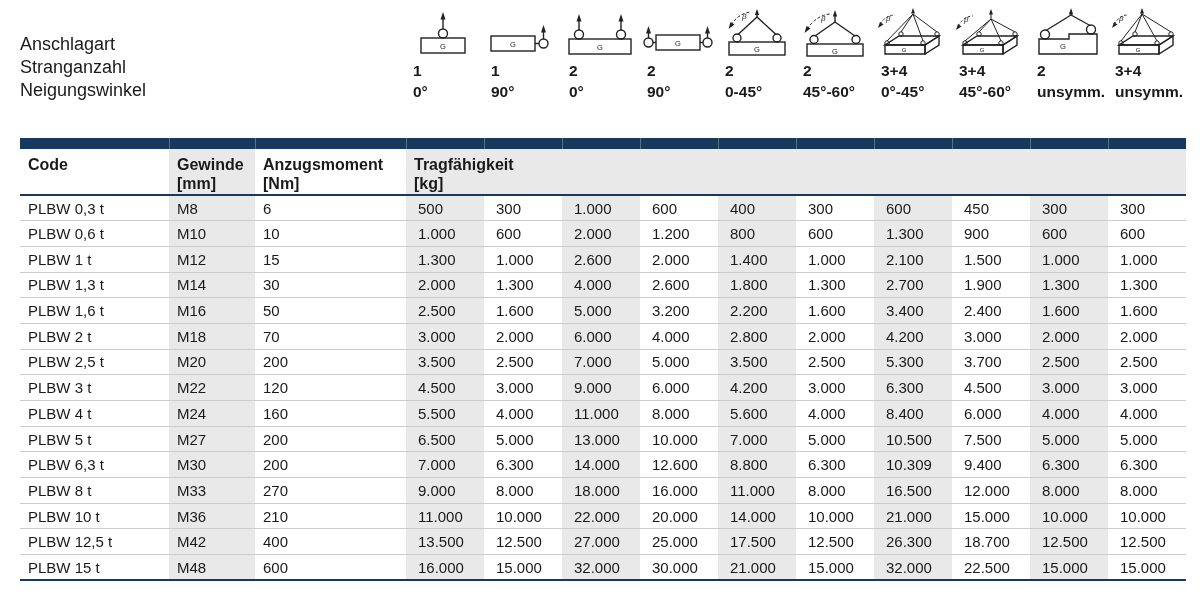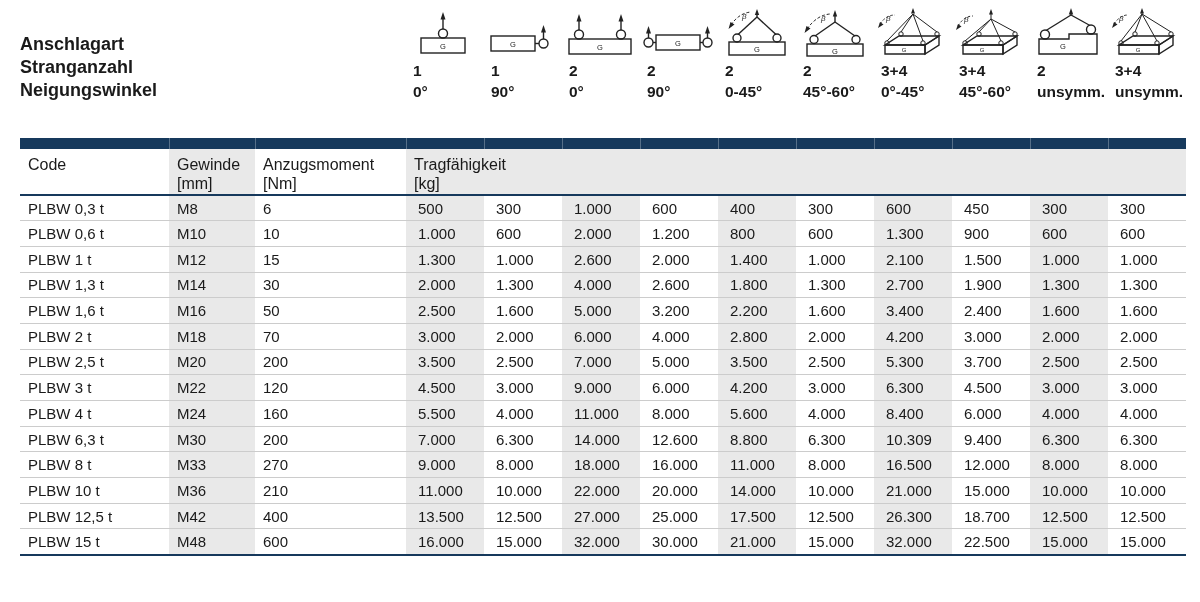--- a/index.html
+++ b/index.html
@@ -1,41 +1,41 @@
 <!DOCTYPE html>
 <html><head>
 <meta charset="utf-8">
 <style>
   html,body { margin:0; padding:0; background:#fff; }
   .page {
     position:relative; width:1200px; height:602px; background:#ffffff;
     font-family:"Liberation Sans","DejaVu Sans",sans-serif; color:#1a1a1a; overflow:hidden;
   }
   
-  .legend { position:absolute; left:20px; top:33px; font-size:18px; font-weight:bold; line-height:23px; }
+  .legend { position:absolute; left:20px; top:33px; font-size:18px; font-weight:normal; line-height:23px; }
   
   .icon-strip { position:absolute; left:406px; top:8px; width:780px; display:flex; }
   .icon-cell { width:78px; box-sizing:border-box; }
   .icon-cell svg { display:block; margin-left:1px; }
   .strands-label, .angle-label { padding-left:7px; font-size:15.5px; font-weight:bold; line-height:21px; white-space:nowrap; }
   .ln { stroke:#222; fill:none; stroke-width:1.4; }
   .thin { stroke:#222; fill:none; stroke-width:1; }
   .fl { fill:#222; stroke:none; }
   .g-label { font-size:7.5px; fill:#222; font-weight:normal; }
   .g-small { font-size:6px; fill:#222; }
   .beta { font-size:8px; font-style:italic; fill:#222; }
   
   .table-wrap { position:absolute; left:20px; top:138px; width:1166px; }
   .navy-bar { position:relative; height:11px; background:#16395c; }
   .navy-bar .sep { position:absolute; top:0; width:1px; height:11px; background:rgba(255,255,255,0.28); }
   table { border-collapse:collapse; table-layout:fixed; width:1166px; border-bottom:2.5px solid #16395c; }
   th, td { box-sizing:border-box; text-align:left; }
   thead th {
     height:46px; vertical-align:top; padding:6px 0 0 8px;
-    font-size:16px; line-height:19px; font-weight:normal;
+    font-size:16px; line-height:19px; font-weight:bold;
     border-bottom:2.5px solid #16395c;
   }
   tbody td {
     height:25.7px; padding:0 0 0 8px; font-size:15px; vertical-align:middle;
     border-bottom:1px solid #cccccc; white-space:nowrap;
   }
   tbody td.cap { padding-left:12px; }
   tbody tr:last-child td { border-bottom:none; }
   .gray { background:#e9e9e9; }
 </style>
@@ -404,20 +404,35 @@
             <td class="gray cap">11.000</td>
             <td class="cap">8.000</td>
             <td class="gray cap">5.600</td>
             <td class="cap">4.000</td>
             <td class="gray cap">8.400</td>
             <td class="cap">6.000</td>
             <td class="gray cap">4.000</td>
             <td class="cap">4.000</td>
           </tr>
           <tr>
+            <td>PLBW 5 t</td>
+            <td class="gray">M27</td>
+            <td>200</td>
+            <td class="gray cap">6.500</td>
+            <td class="cap">5.000</td>
+            <td class="gray cap">13.000</td>
+            <td class="cap">10.000</td>
+            <td class="gray cap">7.000</td>
+            <td class="cap">5.000</td>
+            <td class="gray cap">10.500</td>
+            <td class="cap">7.500</td>
+            <td class="gray cap">5.000</td>
+            <td class="cap">5.000</td>
+          </tr>
+          <tr>
             <td>PLBW 6,3 t</td>
             <td class="gray">M30</td>
             <td>200</td>
             <td class="gray cap">7.000</td>
             <td class="cap">6.300</td>
             <td class="gray cap">14.000</td>
             <td class="cap">12.600</td>
             <td class="gray cap">8.800</td>
             <td class="cap">6.300</td>
             <td class="gray cap">10.309</td>

